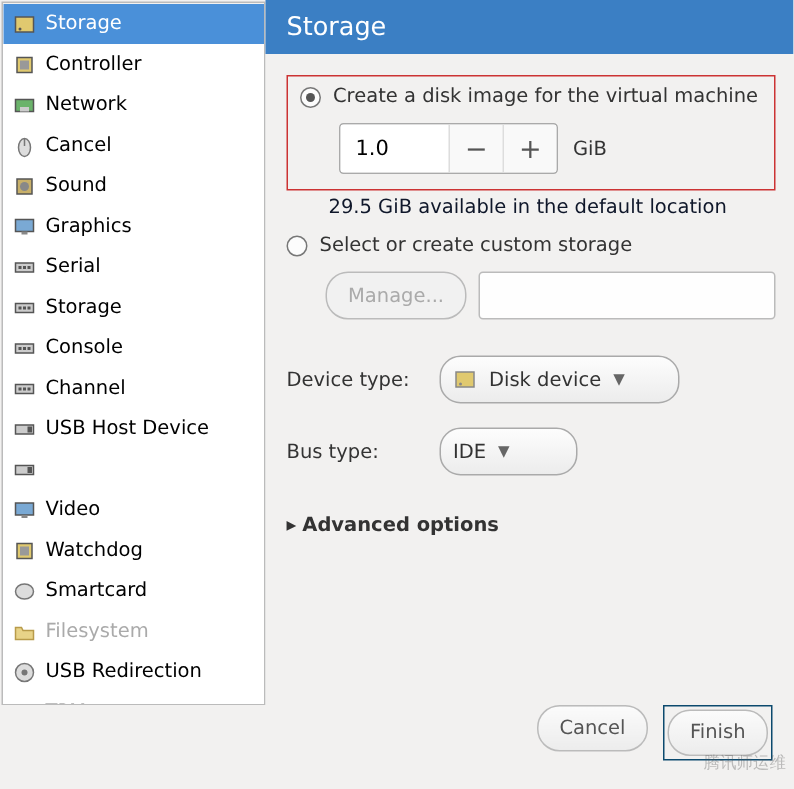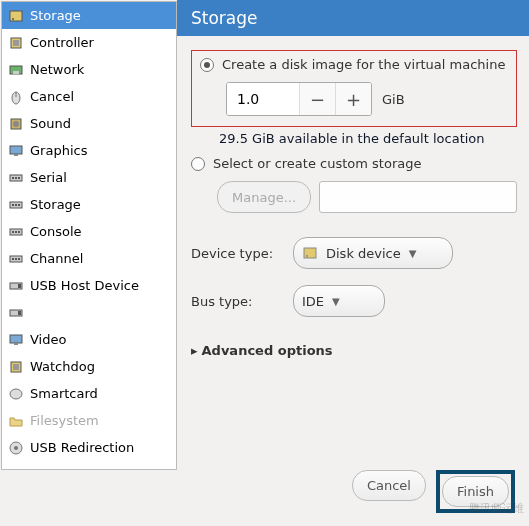--- a/index.html
+++ b/index.html
@@ -25,21 +25,21 @@
 .mng-row { display: flex; gap: 8px; margin: 8px 0 0 26px; }
 .btn { border: 1px solid #bbb; background: linear-gradient(#fbfbfb,#ececec); border-radius: 15px; padding: 7px 14px; color: #555; cursor: pointer; }
 .btn.disabled { color: #aaa; background: #f1f1f1; cursor: default; }
 .txt-entry { border: 1px solid #bbb; border-radius: 3px; background: #fefefe; height: 32px; flex: 1; }
 .field-row { display: flex; align-items: center; gap: 10px; margin: 24px 0 0 0; }
 .field-row label { width: 92px; color: #333; }
 .combo { display: inline-flex; align-items: center; border: 1px solid #aaa; background: linear-gradient(#fdfdfd,#ececec); border-radius: 14px; height: 32px; padding: 0 10px 0 8px; gap: 8px; cursor: pointer; }
 .combo .caret { font-size: 10px; color: #666; }
 .adv { margin-top: 26px; display: flex; align-items: center; gap: 4px; font-weight: bold; cursor: pointer; }
 .bottom { position: absolute; left: 0; right: 0; bottom: 0; height: 56px; display: flex; justify-content: flex-end; align-items: flex-start; gap: 10px; padding: 0 14px; }
-.redbox2 { border: 4px solid #0c4a6e; padding: 2px; }
+.redbox2 { border: 1px solid #0c4a6e; padding: 2px; }
 .wm { position: absolute; right: 5px; bottom: 10px; opacity: 0.35; font-size: 11px; color: #555; pointer-events: none; }
 svg { width: 16px; height: 16px; }
 </style>
 </head>
 <body>
 
 <div class="main">
   <div class="sidebar" id="sidebar">
       <div class="sb-item selected">
         <span class="sb-icon">

